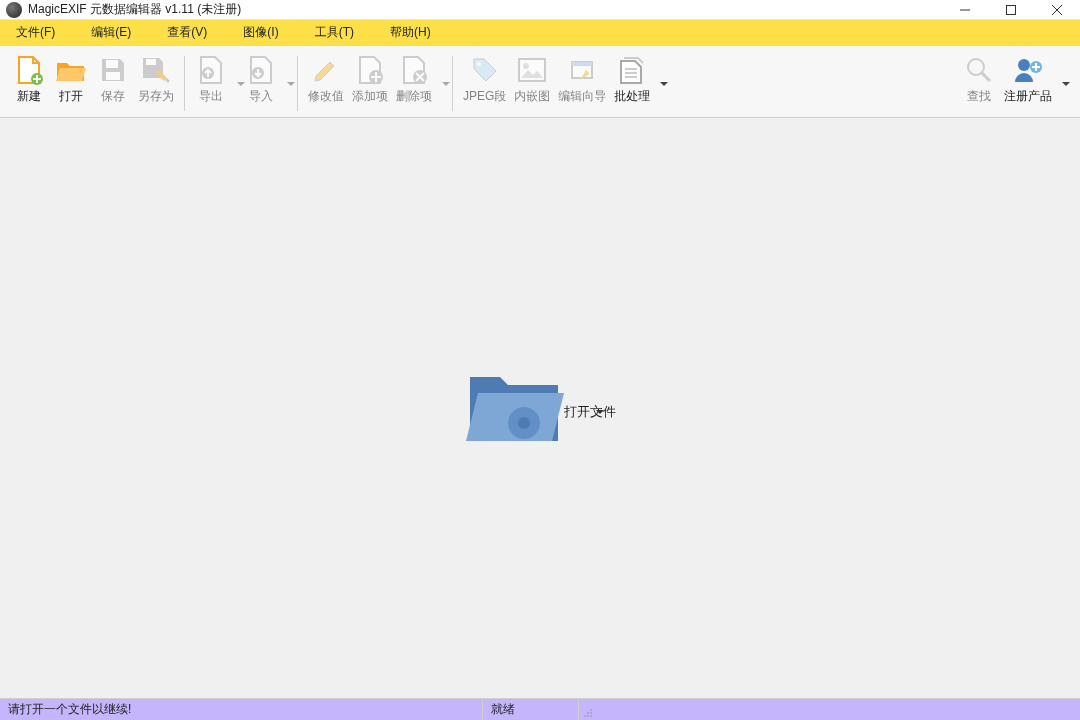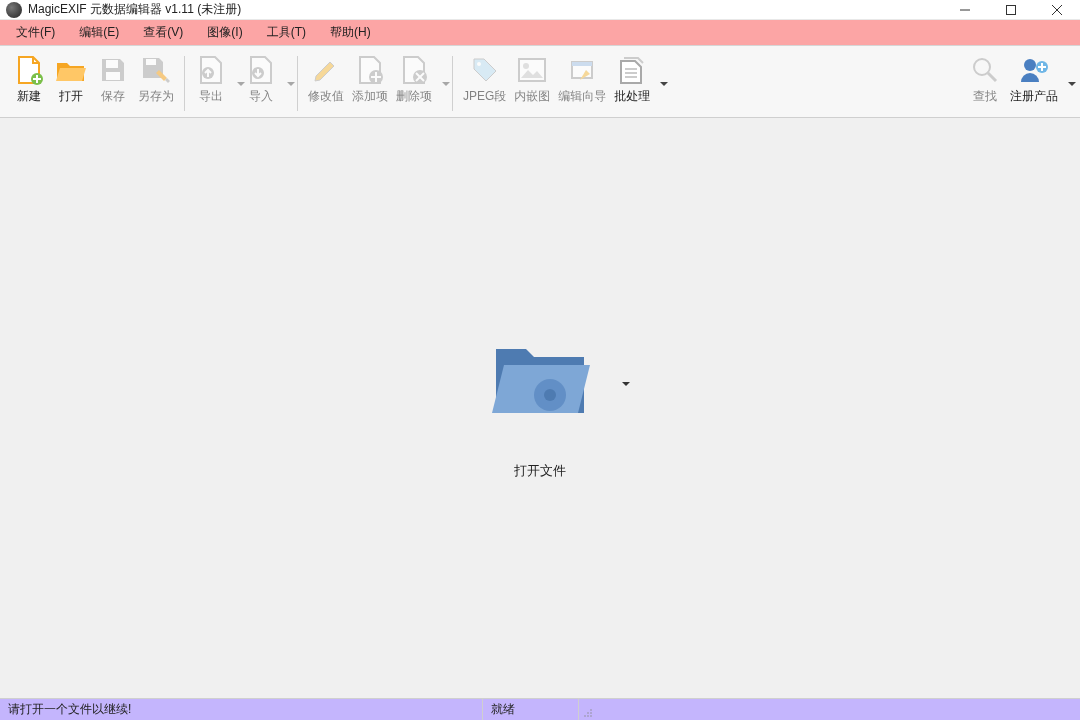--- a/index.html
+++ b/index.html
@@ -7,38 +7,38 @@
 
 
 .titlebar { height: 20px; display: flex; align-items: center; background: #fff; border-bottom: 1px solid #e8e8e8; padding-left: 6px; }
 .titlebar .appicon { width: 16px; height: 16px; border-radius: 50%; background: radial-gradient(circle at 35% 35%, #777, #222); margin-right: 6px; }
 .titlebar .title { color: #222; font-size: 12px; flex: 1; }
 .winbtns { display: flex; height: 100%; }
 .winbtn { width: 46px; height: 100%; display: flex; align-items: center; justify-content: center; color: #333; }
 .winbtn svg { width: 10px; height: 10px; }
 
 
-.menubar { height: 26px; display: flex; align-items: center; padding-left: 6px; background: #fca5a5; border-bottom: 1px solid #d6d6d6; gap: 4px; }
+.menubar { height: 26px; display: flex; align-items: center; padding-left: 6px; background: #fde047; border-bottom: 1px solid #d6d6d6; gap: 16px; }
 .menuitem { padding: 4px 10px; color: #222; cursor: default; }
 
 
-.toolbar { height: 72px; display: flex; align-items: stretch; background: #f7f7f7; border-bottom: 1px solid #cfcfcf; padding: 4px 8px 0 8px; gap: 0; }
+.toolbar { height: 72px; display: flex; align-items: stretch; background: #f7f7f7; border-bottom: 1px solid #cfcfcf; padding: 4px 14px 0 8px; gap: 0; }
 .tbsep { width: 1px; background: #d0d0d0; margin: 6px 6px; }
 .tbtn { display: flex; flex-direction: column; align-items: center; justify-content: flex-start; padding: 4px 4px 0 4px; min-width: 42px; cursor: default; position: relative; }
 .tbtn.disabled { opacity: 0.55; }
 .tbtn .ticon { width: 32px; height: 32px; display: flex; align-items: center; justify-content: center; }
 .tbtn .tlabel { font-size: 12px; color: #222; margin-top: 2px; white-space: nowrap; }
 .tbtn .tdrop { position: absolute; right: -4px; top: 40%; }
 .tbtn.with-drop { padding-right: 14px; }
 .flex-spacer { flex: 1; }
 .tdrop svg, .center-drop svg { width: 8px; height: 8px; }
 
 
 .main { flex: 1; background: #f0f0f0; position: relative; display: flex; align-items: center; justify-content: center; }
-.center-block { display: flex; flex-direction: column; align-items: center; position: relative; }
+.center-block { display: flex; flex-direction: row; position: relative; }
 .folder-wrap { position: relative; }
 .folder-icon { width: 100px; height: 84px; }
 .center-drop { position: absolute; right: -40px; top: 40px; }
 .center-label { margin-top: 38px; font-size: 13px; color: #222; }
 
 
 .statusbar { height: 22px; border-top: 1px solid #cfcfcf; display: flex; align-items: center; font-size: 12px; color: #222; background: #c4b5fd; }
 .statusbar .cell { padding: 0 8px; border-right: 1px solid #cfcfcf; height: 100%; display: flex; align-items: center; }
 .statusbar .cell.wide1 { flex: 0 0 483px; }
 .statusbar .cell.wide2 { flex: 0 0 96px; }

